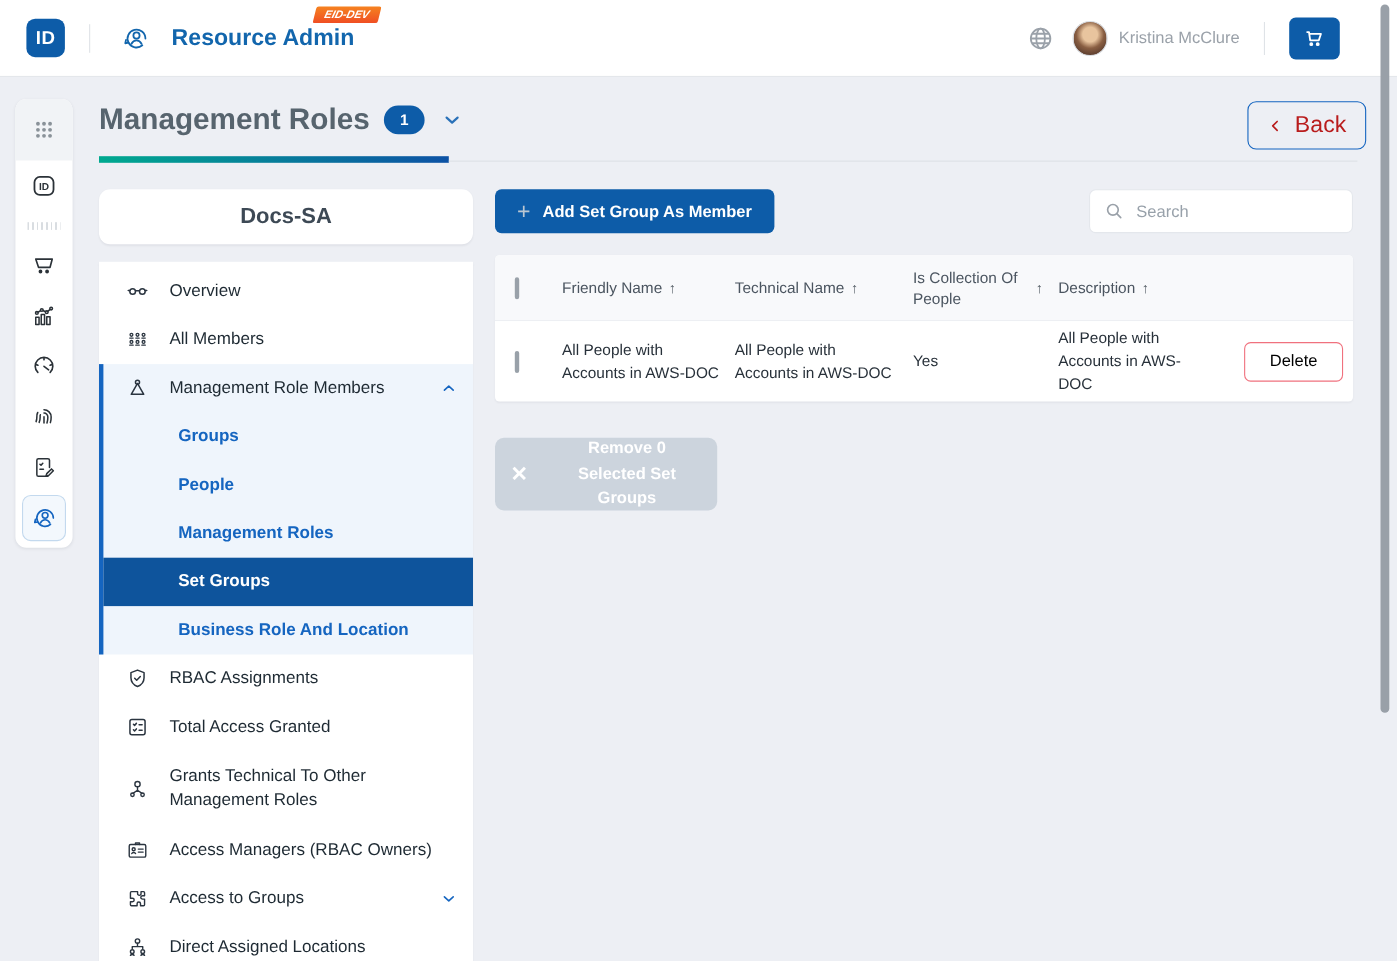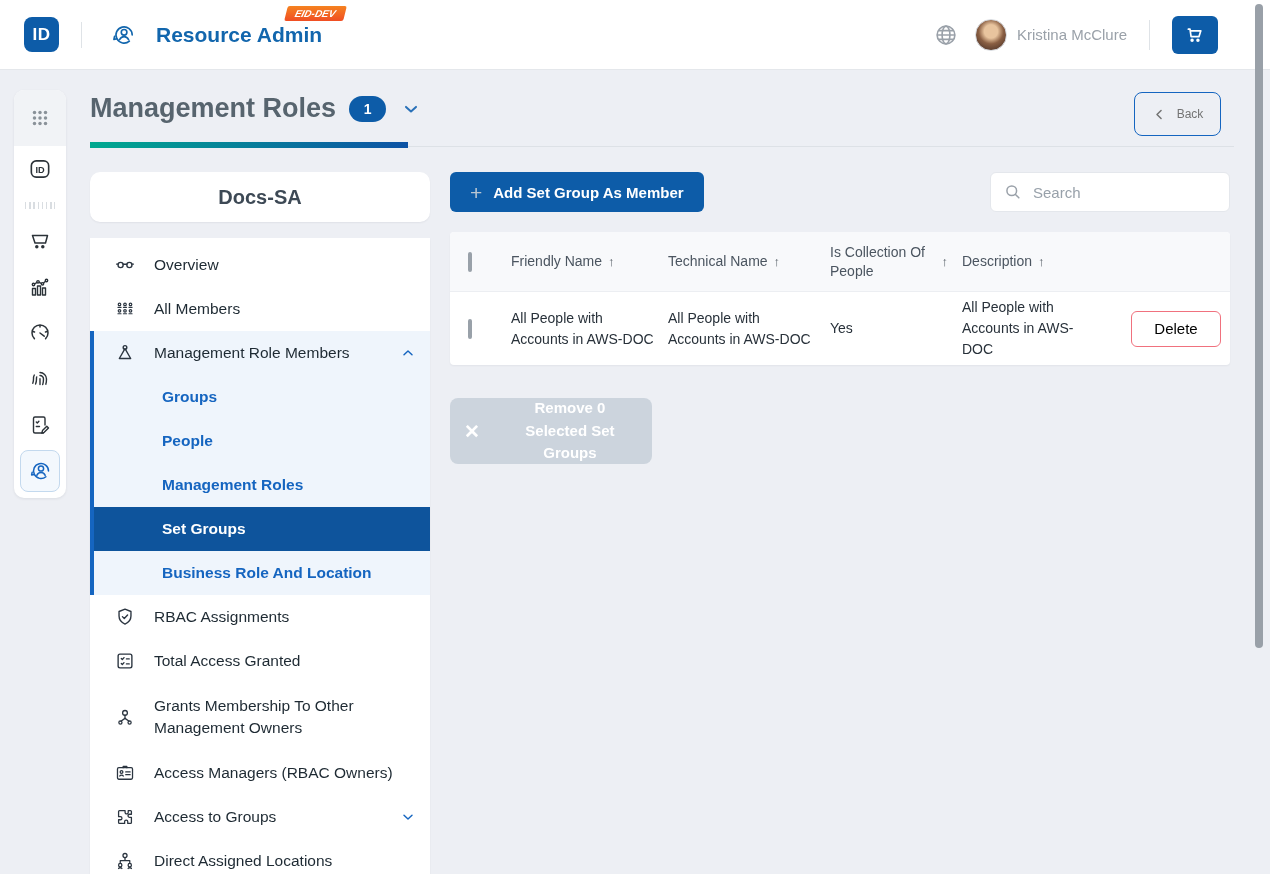--- a/index.html
+++ b/index.html
@@ -53,23 +53,23 @@
     display:flex; align-items:center; gap:13px;
   }
   .page-title{ font-size:27px; font-weight:bold; color:#57646e; }
   .count-pill{
     min-width:37px; height:26px; padding:0 10px; background:#0d5ca8; color:#fff;
     border-radius:14px; font-size:14px; font-weight:bold;
     display:flex; align-items:center; justify-content:center;
   }
   .title-caret{ color:#2a71b8; margin-left:2px; }
   .back-btn{
-    position:absolute; left:1134px; top:92px; width:87px; height:44px;
+    position:absolute; left:1134px; top:92px; width:108px; height:44px;
     border:1.5px solid #1565c0; border-radius:8px; background:transparent;
-    color:#737373; font-size:12px; font-weight:500; font-family:inherit;
+    color:#b91c1c; font-size:21px; font-weight:500; font-family:inherit;
     display:flex; align-items:center; justify-content:center; gap:10px; cursor:pointer;
   }
   .grad-bar{
     position:absolute; left:90px; top:142px; width:318px; height:6px;
     background:linear-gradient(90deg,#00a98f,#0d52a5);
   }
   .head-line{ position:absolute; left:408px; top:146px; width:826px; height:1px; background:#dde1e6; }
 
   
   .rail{
@@ -400,21 +400,21 @@
   <div class="mi tall">
     <span class="mi-icon">
       <svg width="22" height="22" viewBox="0 0 24 24" fill="none" stroke="currentColor" stroke-width="1.4" stroke-linecap="round" stroke-linejoin="round">
         <circle cx="12" cy="7.5" r="2.6"></circle>
           <path d="M12 10.1v3.4"></path>
           <path d="M12 13.5l-4.5 3.2M12 13.5l4.5 3.2"></path>
         <circle cx="7" cy="18" r="1.7"></circle>
           <circle cx="17" cy="18" r="1.7"></circle>
       </svg>
     </span>
-    <span class="mi-label">Grants Membership To Other Management Owners</span>
+    <span class="mi-label">Grants Technical To Other Management Roles</span>
   </div>
 
   <div class="mi">
     <span class="mi-icon">
       <svg width="22" height="22" viewBox="0 0 24 24" fill="none" stroke="currentColor" stroke-width="1.4" stroke-linecap="round" stroke-linejoin="round">
         <rect x="3.8" y="6.2" width="16.4" height="12.6" rx="1.5"></rect>
           <path d="M10 6.2V4.8h4v1.4"></path>
         <circle cx="8.2" cy="11" r="1.5"></circle>
           <path d="M6.3 15.3c.5-1.4 3.3-1.4 3.8 0"></path>
           <path d="M12.8 10.8h4.8M12.8 13.8h4.8"></path>

